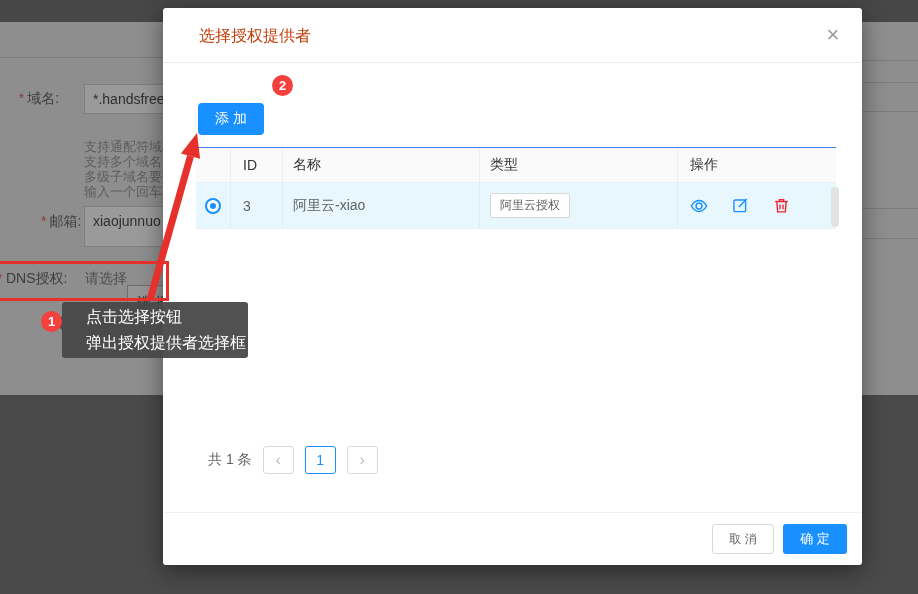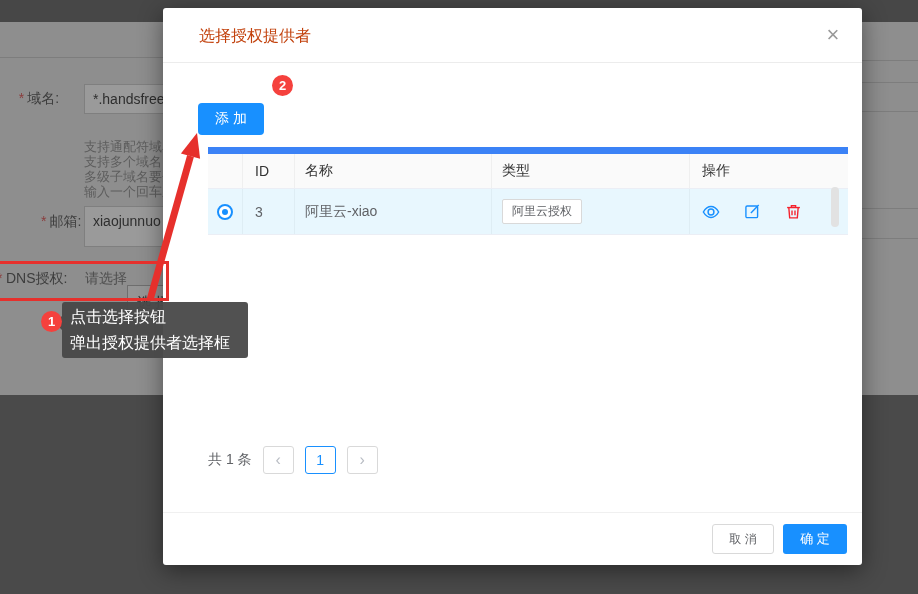--- a/index.html
+++ b/index.html
@@ -26,21 +26,21 @@
   .modal { position:absolute; left:163px; top:8px; width:699px; height:557px; background:#fff;
            border-radius:3px; box-shadow:0 6px 24px rgba(0,0,0,.45); z-index:10; }
   .modal-header { position:absolute; left:0; top:0; width:699px; height:55px; border-bottom:1px solid #ececec; }
   .modal-title { position:absolute; left:36px; top:18px; font-size:16px; color:#c2410c; }
   .modal-close { position:absolute; right:14px; top:12px; width:30px; height:30px; text-align:center;
                  font-size:22px; line-height:30px; color:#999; cursor:pointer; }
   .btn-primary { background:#1890ff; color:#fff; border:none; border-radius:4px; font-size:14px; cursor:pointer;
                  font-family:inherit; }
   .add-btn { position:absolute; left:35px; top:95px; width:66px; height:32px; }
 
-  .table { position:absolute; left:45px; top:139px; width:640px; border-top:7px solid #3b82f6; font-size:14px; }
+  .table { position:absolute; left:33px; top:139px; width:640px; border-top:1px solid #3b82f6; font-size:14px; }
   .t-head { display:flex; height:35px; background:#fafafa; border-bottom:1px solid #ebeef5; align-items:center; color:#333; }
   .t-row  { display:flex; height:46px; background:#e8f7fe; border-bottom:1px solid #ebeef5; align-items:center; color:#606266; }
   .c-sel{ width:35px; display:flex; justify-content:center; align-items:center; }
   .c-id{ width:52px; padding-left:12px; }
   .c-name{ width:197px; padding-left:10px; }
   .c-type{ width:198px; padding-left:10px; }
   .c-act{ width:158px; padding-left:12px; display:flex; align-items:center; gap:24px; }
   .t-head > div { border-right:1px solid #efefef; height:100%; display:flex; align-items:center; }
   .t-head > div:last-child { border-right:none; }
   .t-row > div { height:100%; display:flex; align-items:center; border-right:1px solid rgba(0,0,0,.04); }
@@ -62,21 +62,21 @@
 
   .modal-footer { position:absolute; left:0; top:504px; width:699px; height:53px; border-top:1px solid #f0f0f0; }
   .btn-cancel { position:absolute; left:549px; top:11px; width:62px; height:30px; border:1px solid #d9d9d9;
                 border-radius:3px; background:#fff; color:#606266; font-size:12px; cursor:pointer; font-family:inherit; }
   .btn-confirm { position:absolute; left:620px; top:11px; width:64px; height:30px; border-radius:3px; font-size:13px; }
   .red-box { position:absolute; left:-3px; top:261px; width:172px; height:40px; border:3px solid #e6302c; z-index:20; }
   .arrow-svg { position:absolute; left:0; top:0; z-index:21; pointer-events:none; }
   .tooltip { position:absolute; background:rgba(72,72,72,.95); color:#fff; border-radius:3px; z-index:22; }
   .tooltip .tip { position:absolute; left:-7px; width:0; height:0; border-top:7px solid transparent;
                   border-bottom:7px solid transparent; border-right:7px solid rgba(72,72,72,.95); }
-  .tooltip1 { left:62px; top:302px; width:186px; padding:2px 8px; font-size:16px; line-height:26px; white-space:nowrap; }
+  .tooltip1 { left:62px; top:302px; width:186px; padding:2px 24px; font-size:16px; line-height:26px; white-space:nowrap; }
   .tooltip2 { left:303px; top:70px; width:161px; height:33px; display:flex; align-items:center; justify-content:center;
               font-size:15px; white-space:nowrap; }
   .badge { position:absolute; width:21px; height:21px; border-radius:50%; background:#f5413d; color:#fff;
            font-size:13px; font-weight:bold; display:flex; align-items:center; justify-content:center; z-index:23; }
 </style>
 </head>
 <body>
 
 <div class="screen">
 

